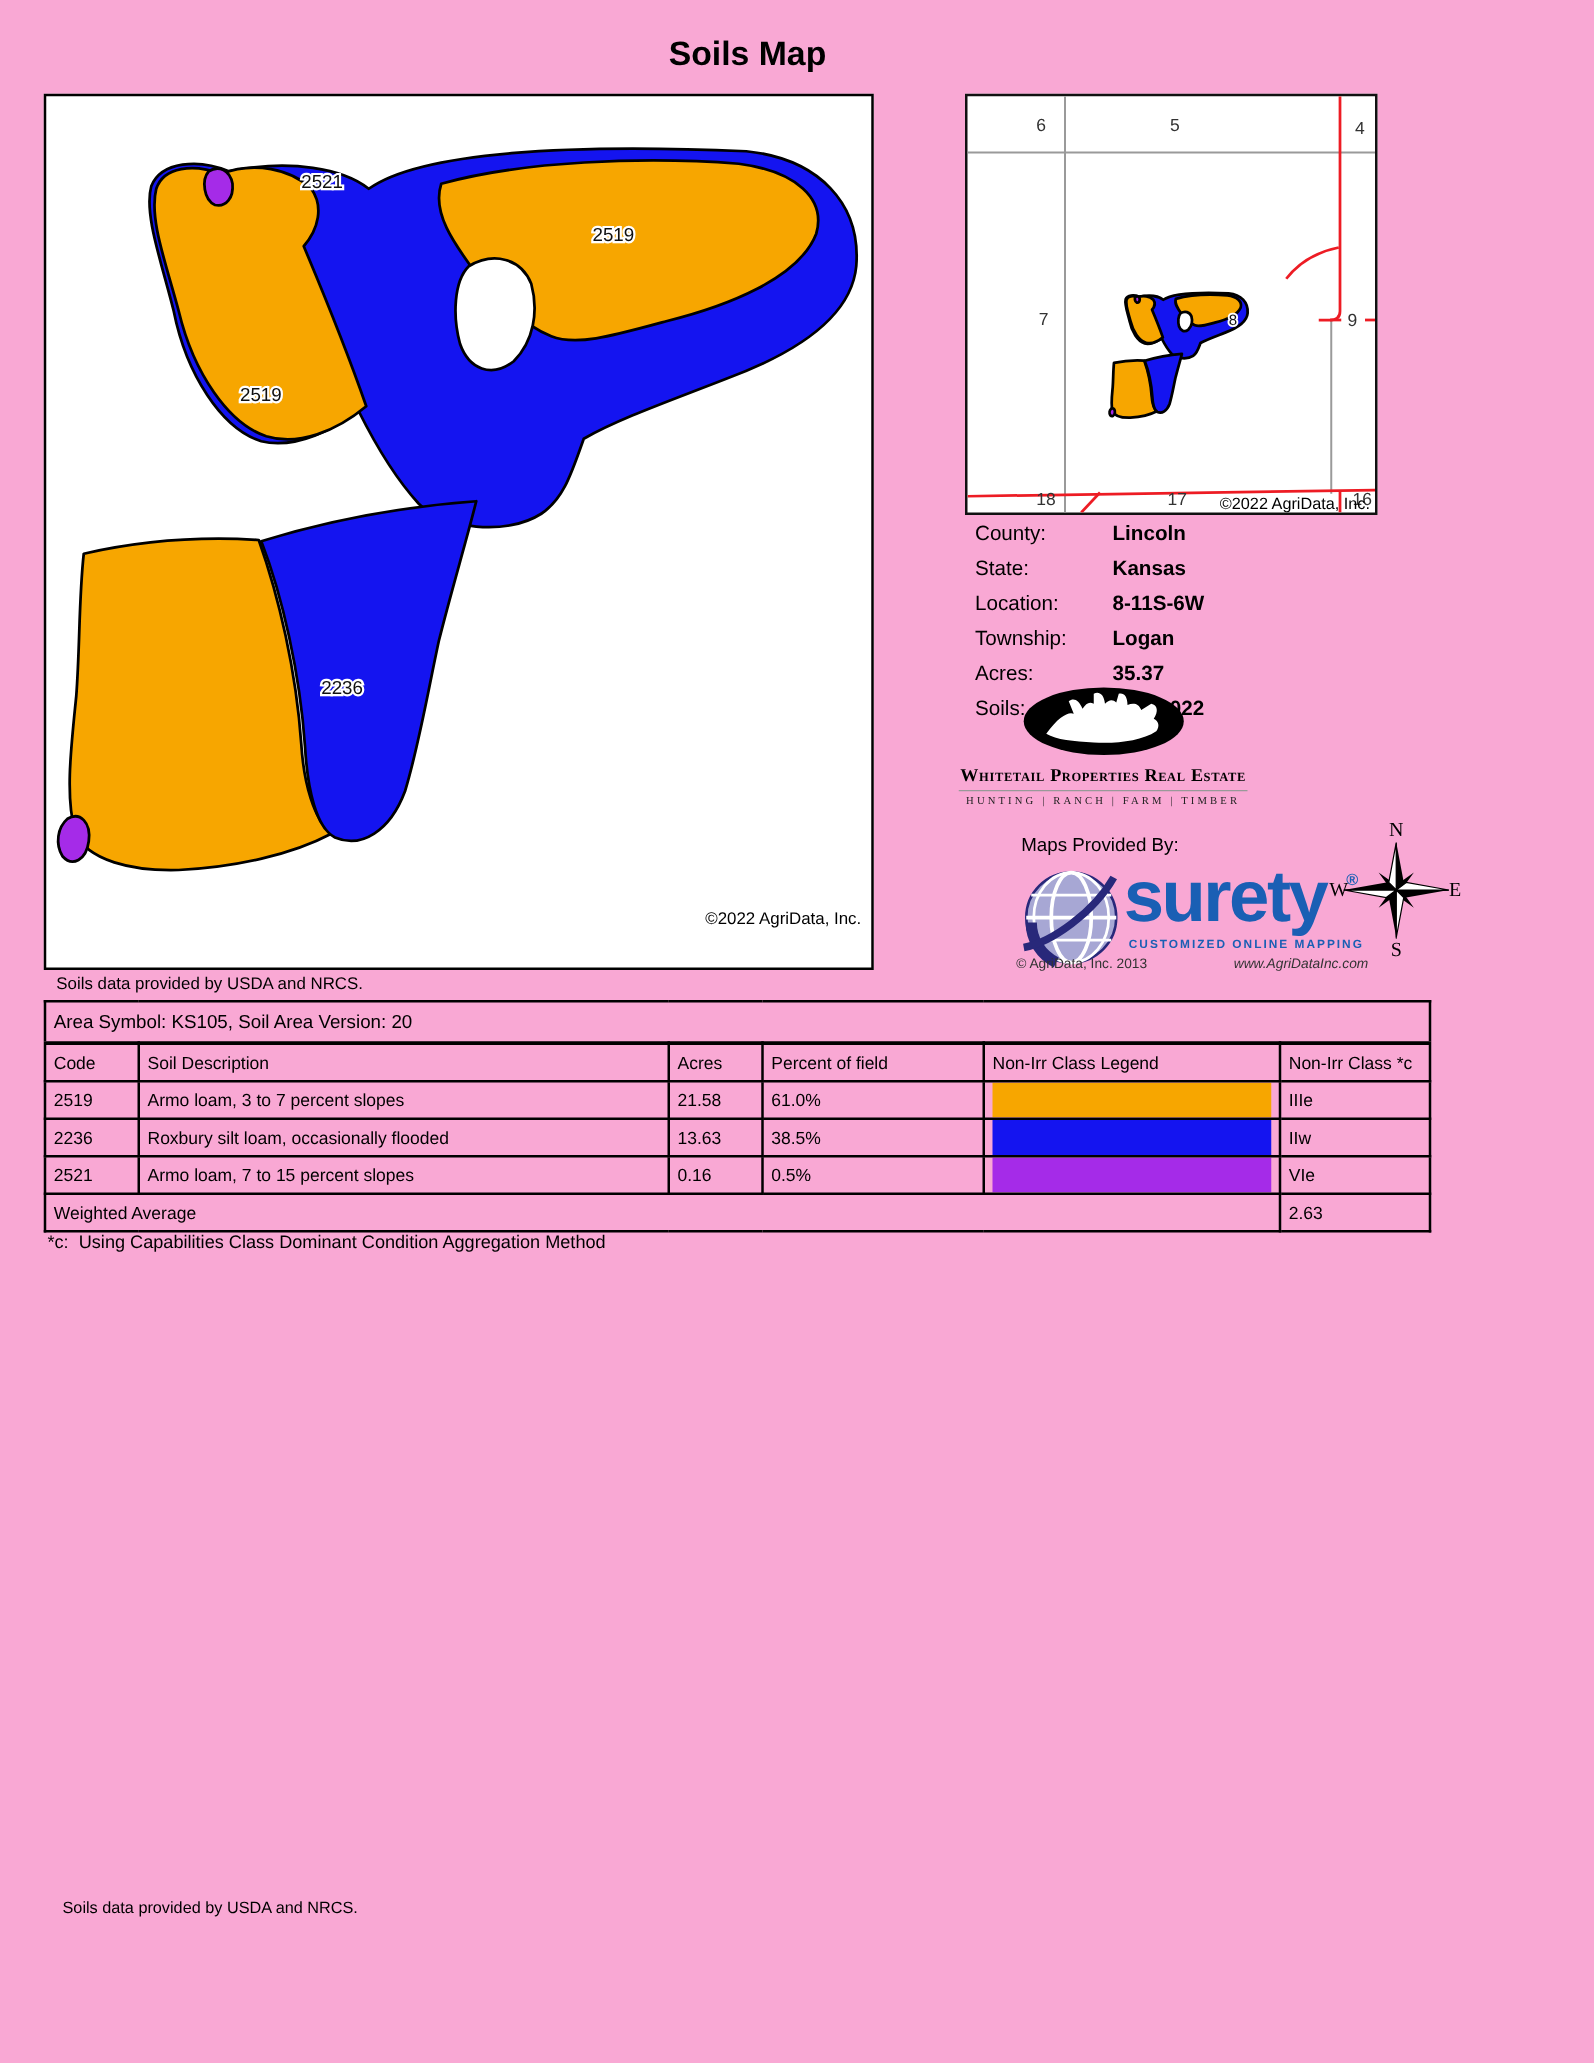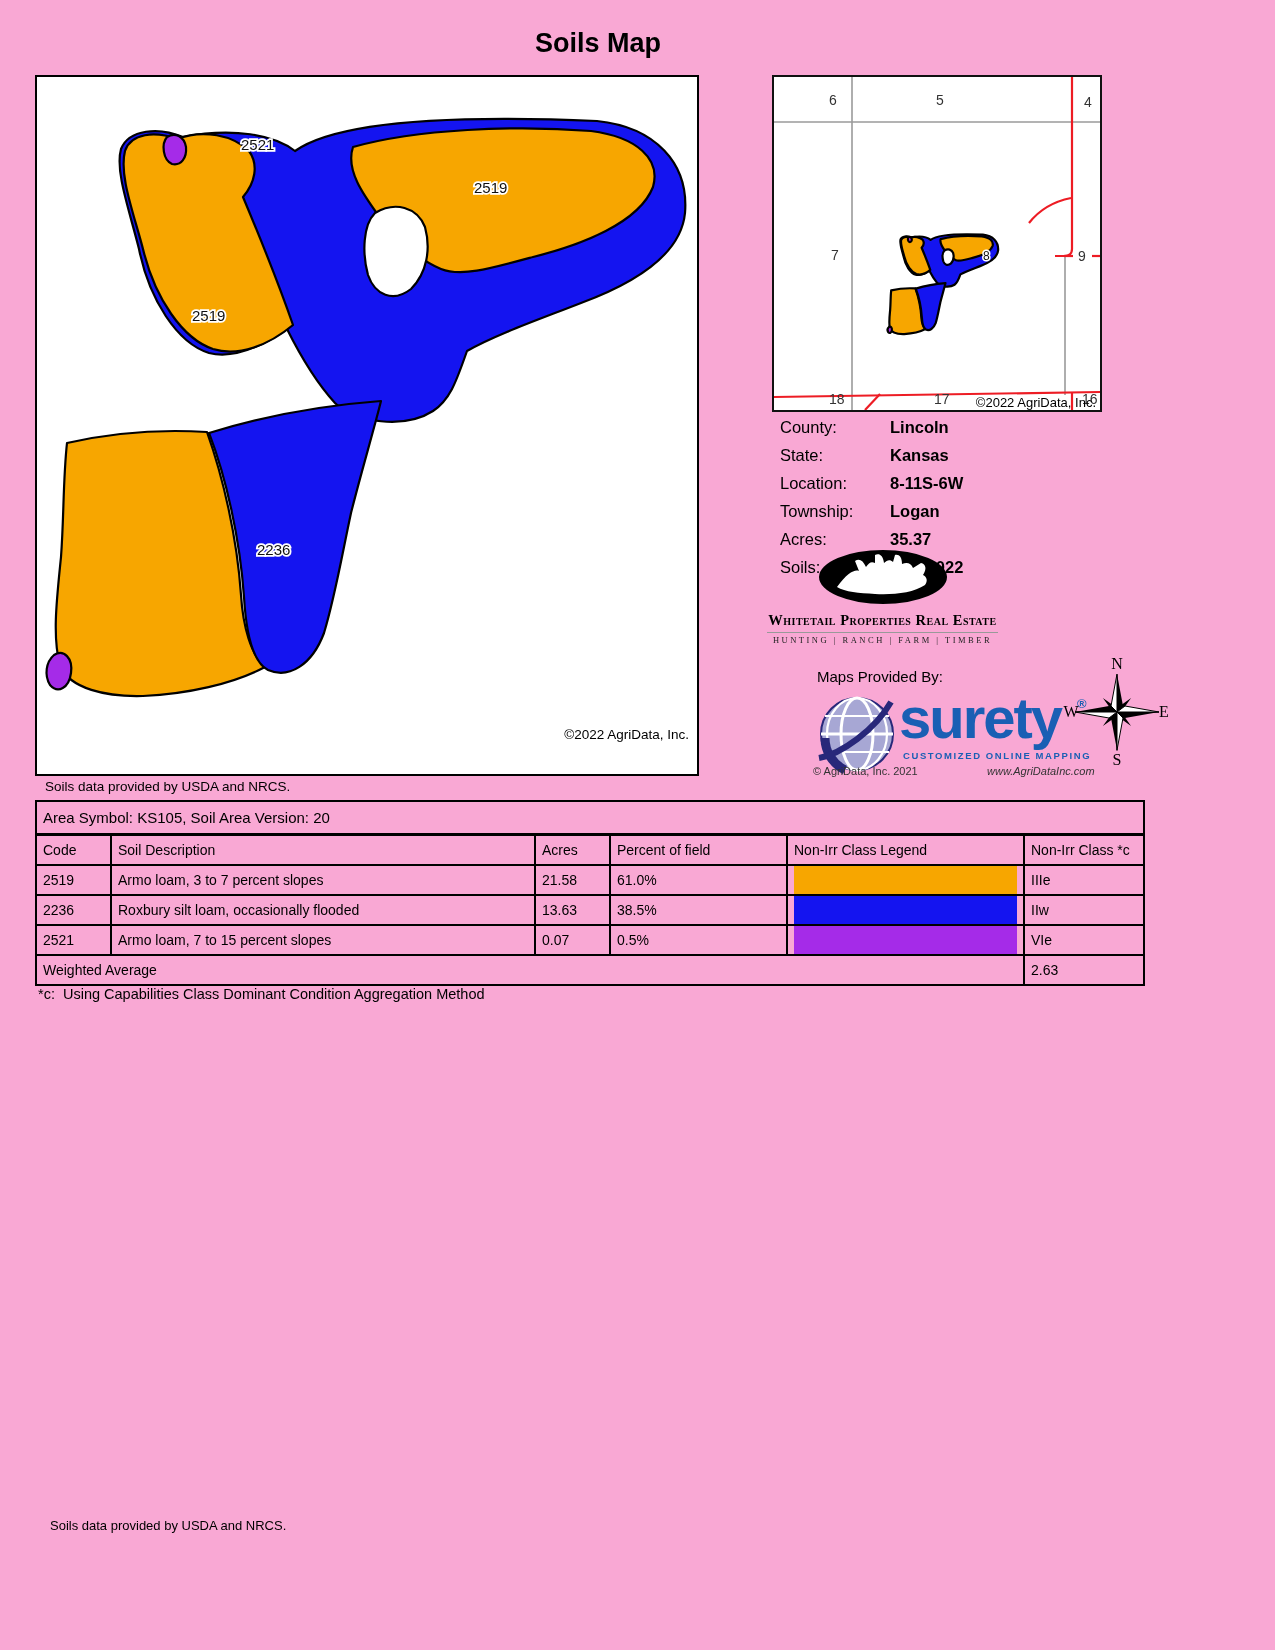--- a/index.html
+++ b/index.html
@@ -169,21 +169,21 @@
       <ellipse cx="42" cy="46" rx="16" ry="36" fill="none" stroke="#fff" stroke-width="3"></ellipse>
       <ellipse cx="42" cy="46" rx="30" ry="36" fill="none" stroke="#fff" stroke-width="2.2"></ellipse>
       <line x1="6" y1="46" x2="78" y2="46" stroke="#fff" stroke-width="3"></line>
       <path d="M10,28 H74 M10,64 H74" stroke="#fff" stroke-width="2.2" fill="none"></path>
       <path d="M30,82 C18,76 10,64 10,50" stroke="var(--globe-navy)" stroke-width="9" fill="none"></path>
       <path d="M4,70 C26,66 60,42 76,14" stroke="var(--globe-navy)" stroke-width="6" fill="none"></path>
     </svg>
     <div class="surety-word">surety</div>
     <div class="surety-reg">®</div>
     <div class="surety-tag">CUSTOMIZED ONLINE MAPPING</div>
-    <div class="surety-copy">© AgriData, Inc. 2021</div>
+    <div class="surety-copy">© AgriData, Inc. 2013</div>
     <div class="surety-web">www.AgriDataInc.com</div>
   </div>
 
   <div class="abs compass">
     <svg width="108" height="112" viewBox="0 0 108 112">
       <line x1="12" y1="57" x2="96" y2="57" stroke="#000" stroke-width="1"></line>
       <line x1="54" y1="20" x2="54" y2="96" stroke="#000" stroke-width="0.8"></line>
       <polygon points="68.1,42.9 58,57 68.1,71.1 54,61 39.9,71.1 50,57 39.9,42.9 54,53" fill="#000"></polygon>
       <polygon points="54,19 48,51 54,57" fill="#fff" stroke="#000" stroke-width="1"></polygon>
       <polygon points="54,19 60,51 54,57" fill="#000"></polygon>
@@ -237,21 +237,21 @@
         <td class="num">13.63</td>
         <td class="num">38.5%</td>
         <td class="swatch-cell">
             <div class="swatch" style="background: rgb(20, 20, 240);"></div>
           </td>
         <td class="num">IIw</td>
       </tr>
       <tr>
         <td>2521</td>
         <td>Armo loam, 7 to 15 percent slopes</td>
-        <td class="num">0.07</td>
+        <td class="num">0.16</td>
         <td class="num">0.5%</td>
         <td class="swatch-cell">
             <div class="swatch" style="background: rgb(165, 43, 232);"></div>
           </td>
         <td class="num">VIe</td>
       </tr>
       <tr>
         <td colspan="5" class="wavg-label">Weighted Average</td>
         <td class="wavg-value">2.63</td>
       </tr>

